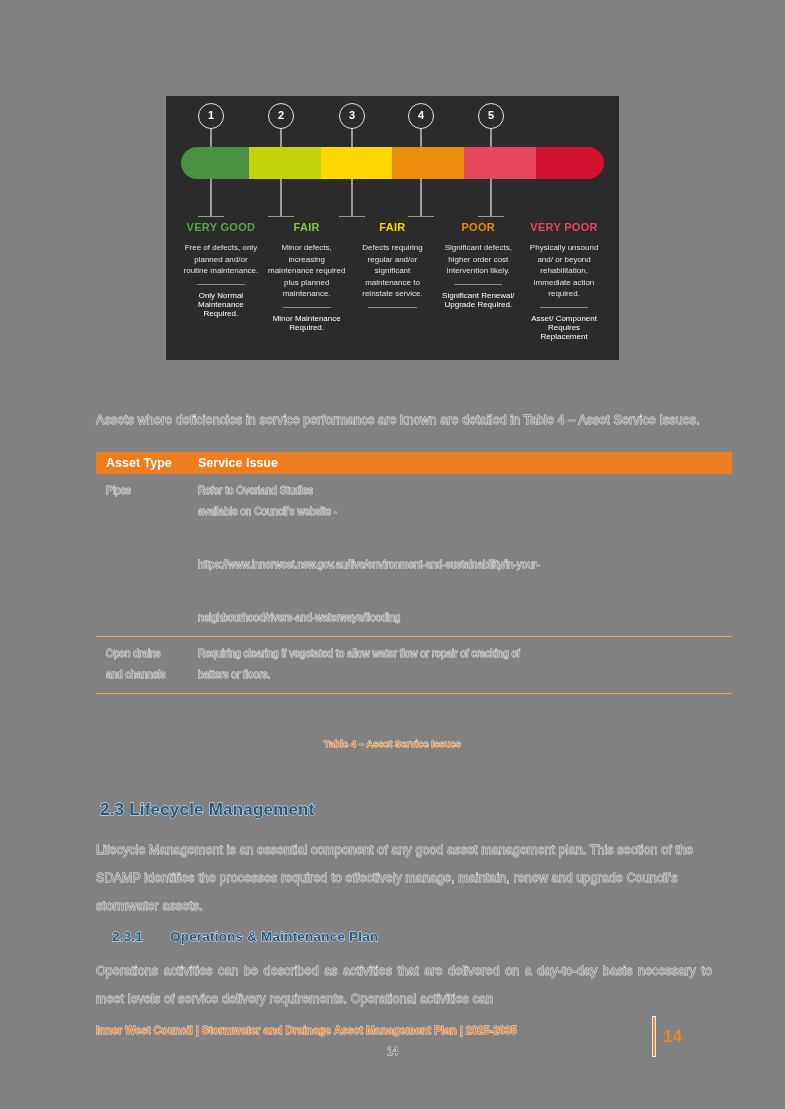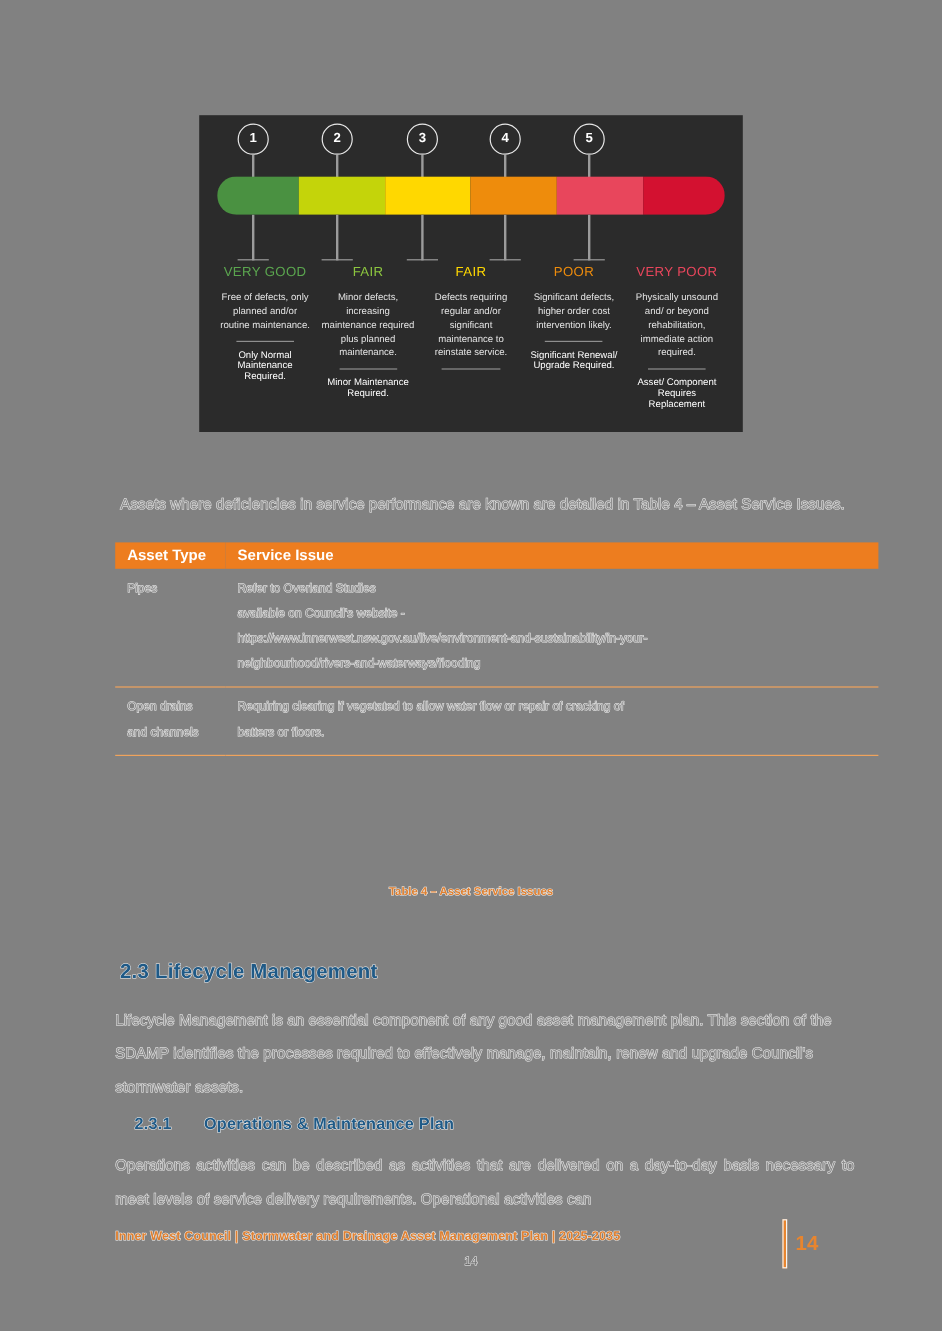--- a/index.html
+++ b/index.html
@@ -85,21 +85,21 @@
     width: 429px;
     display: flex;
   }
   .col {
     flex: 1 1 0;
     padding: 0 4px;
     text-align: center;
   }
   .col-title {
     font-size: 11px;
-    font-weight: normal;
+    font-weight: bold;
     letter-spacing: 0.3px;
     margin-bottom: 9px;
   }
   .col-desc {
     font-size: 8px;
     line-height: 11.5px;
     color: #e3e3e3;
   }
   .col-rule {
     width: 62%;
@@ -125,21 +125,21 @@
   }
 
   
   .body-p {
     position: absolute;
     font-size: 12.5px;
     line-height: 28px;
     color: #8f8f8f;
     letter-spacing: 0.1px;
   }
-  .intro-p { left: 96px; top: 393px; width: 608px; text-align: right; }
+  .intro-p { left: 96px; top: 393px; width: 608px; }
 
   
   .tbl {
     position: absolute;
     left: 96px; top: 452px;
     width: 636px;
     border-collapse: collapse;
   }
   .tbl thead th {
     background: #ED7D1F;
@@ -153,21 +153,21 @@
   .tbl tbody td {
     font-size: 10px;
     line-height: 21px;
     color: #8f8f8f;
     vertical-align: top;
     padding: 6px 10px 8px;
     border-bottom: 1.6px solid #F0A35C;
   }
   .tbl tbody td.c1 { width: 92px; }
   .tbl tbody tr:first-child td { border-top: 0; }
-  .url-line { word-break: break-all; }
+  .url-line { word-break: break-all; margin-top: 32px; }
 
   .tbl-caption {
     position: absolute;
     left: 0; top: 738px;
     width: 785px;
     text-align: center;
     font-size: 9.5px;
     font-weight: bold;
     color: #e08030;
   }

